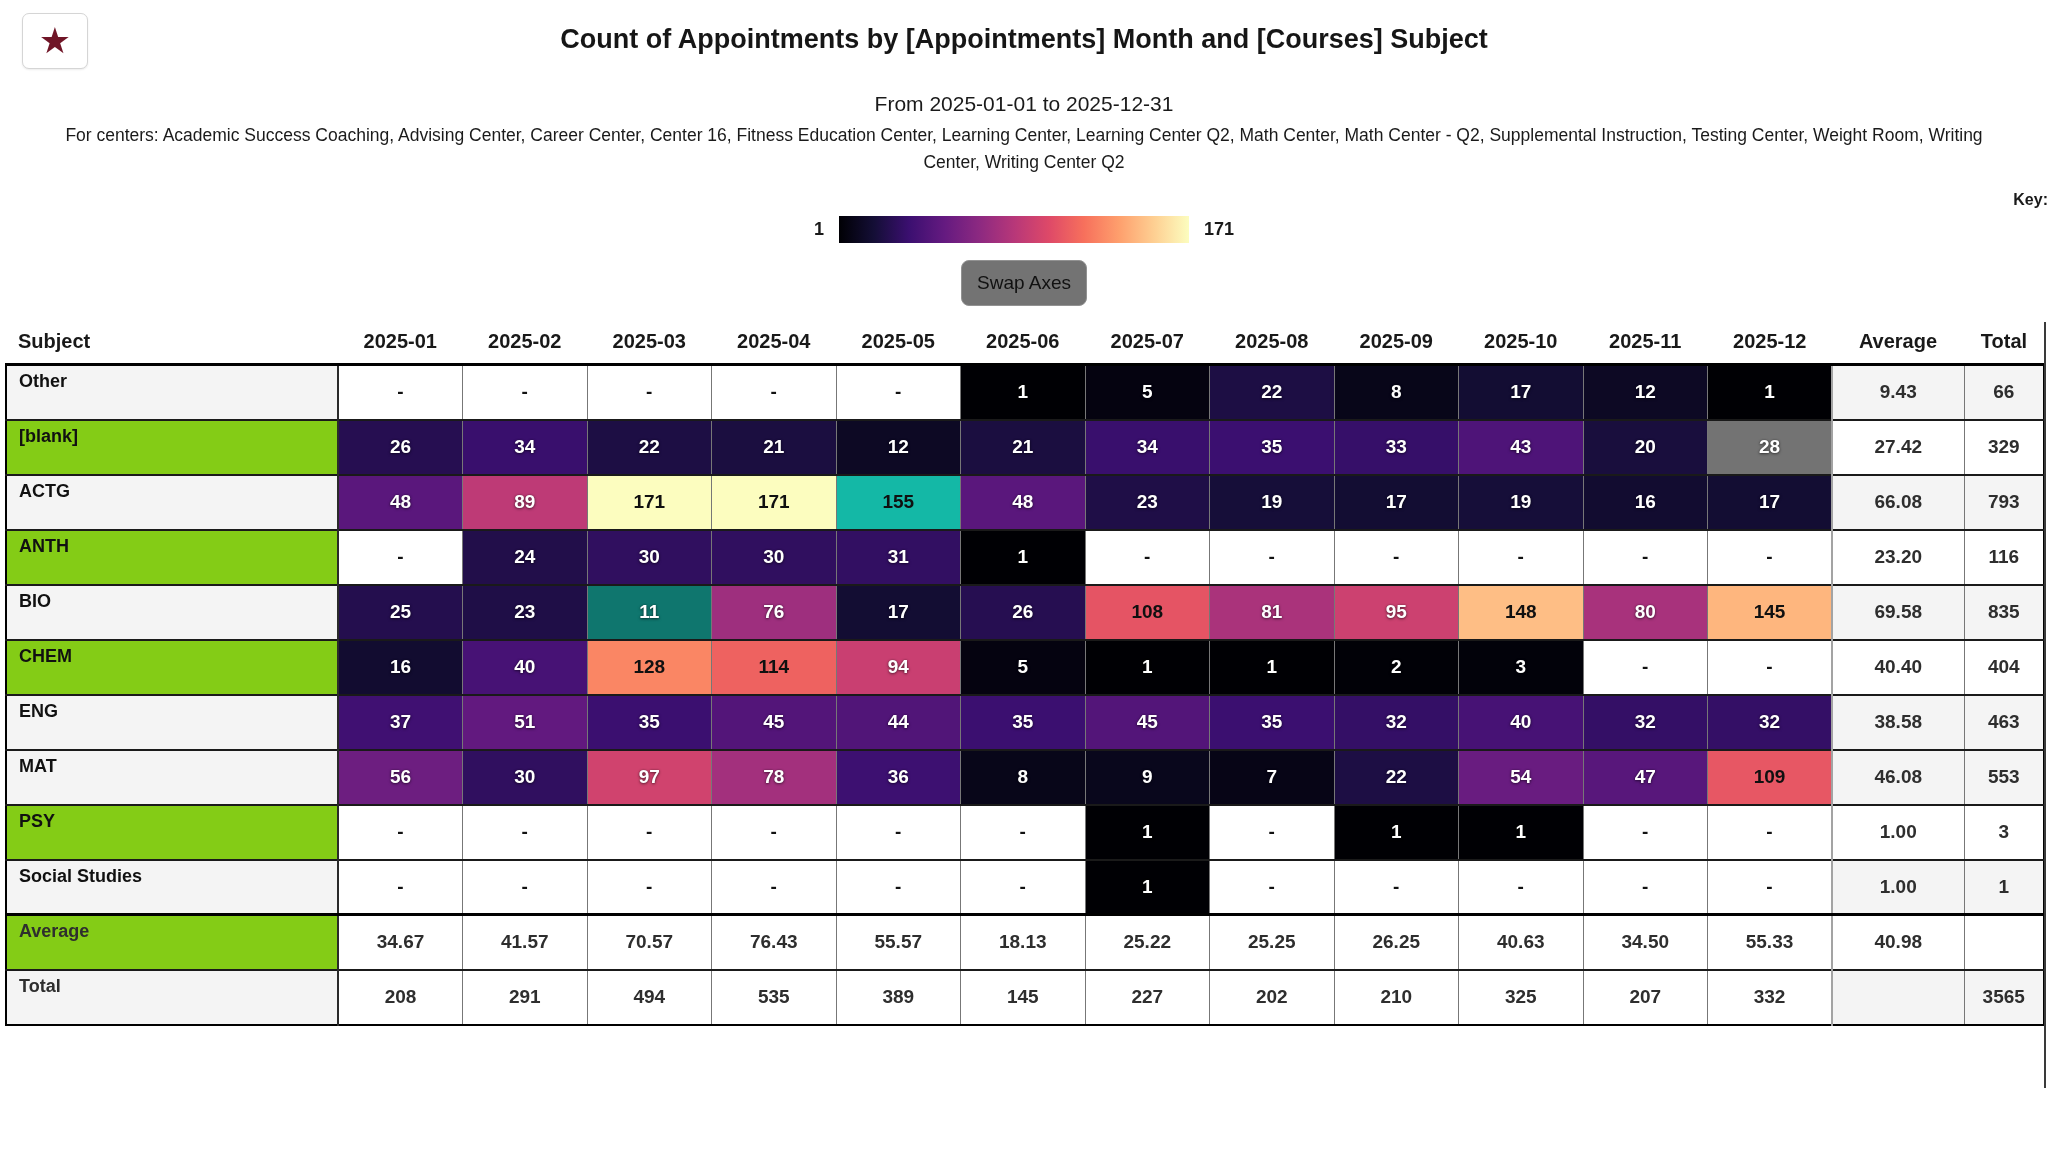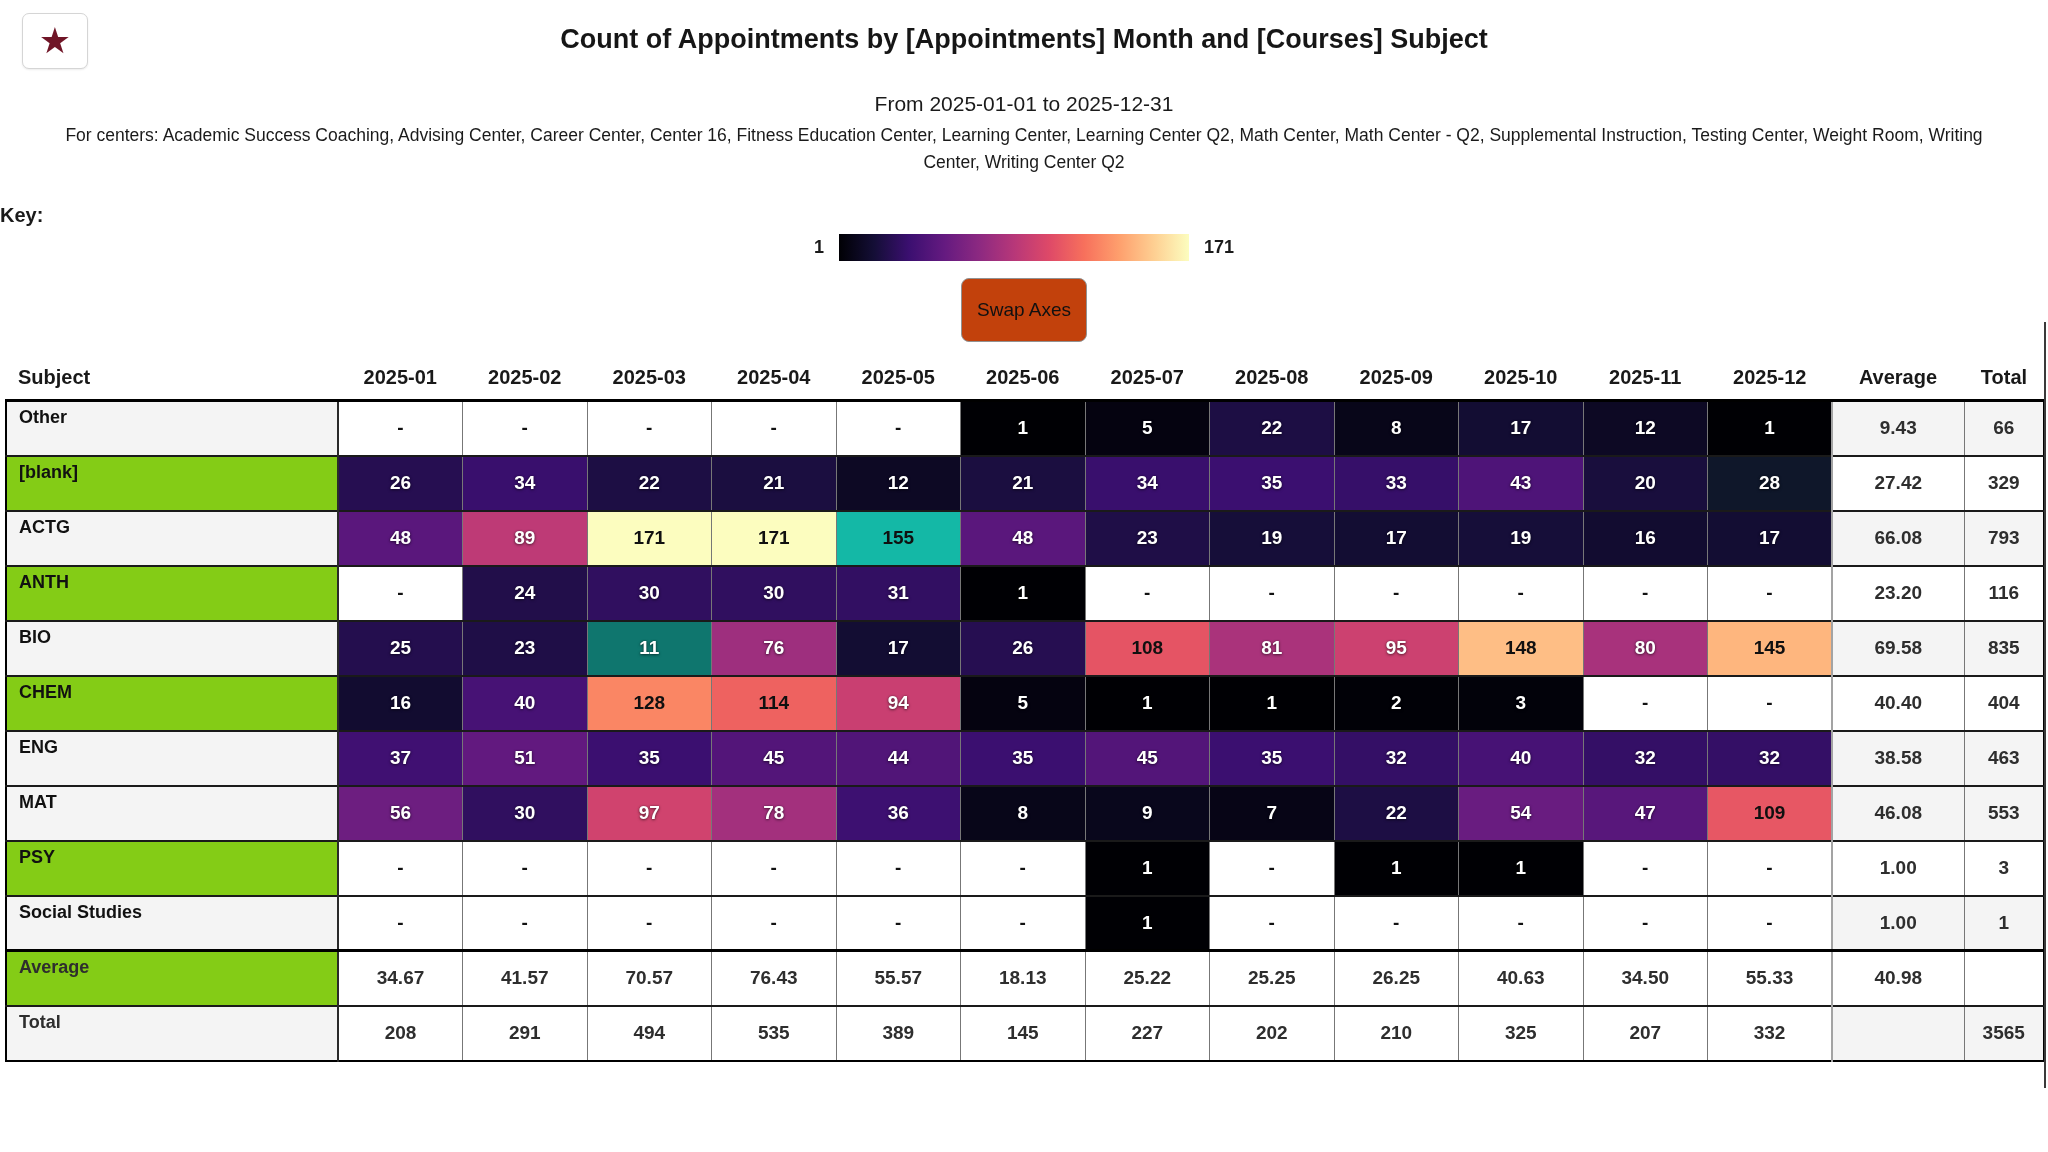--- a/index.html
+++ b/index.html
@@ -16,31 +16,31 @@
   }
   .star-box .glyph{font-size:36px;line-height:1;}
   h1.page-title{
     margin:24px 0 8px;text-align:center;font-size:27px;font-weight:bold;color:#161616;
   }
   .subtitle{margin-top:37px;text-align:center;font-size:21px;color:#1a1a1a;}
   .centers{
     margin:6px auto 0;max-width:1950px;text-align:center;
     font-size:17.5px;line-height:27px;color:#1a1a1a;
   }
-  .key-label{margin-top:28px;text-align:left;font-size:20px;font-weight:bold;}
+  .key-label{margin-top:15px;text-align:right;font-size:16px;font-weight:bold;}
   .key-row{
     margin-top:7px;display:flex;align-items:center;justify-content:center;gap:15px;
     font-size:18px;font-weight:bold;
   }
   .key-bar{width:350px;height:27px;}
   .swap-wrap{margin-top:17px;text-align:center;}
   .swap-btn{
     font-family:inherit;font-size:19px;color:#111;
-    background:#c2410c;border:1px solid #929292;border-radius:8px;
-    padding:20px 15px;cursor:pointer;
+    background:#737373;border:1px solid #929292;border-radius:8px;
+    padding:11px 15px;cursor:pointer;
   }
   
   .table-wrap{margin:13px 0 0 5px;}
   table{border-collapse:collapse;table-layout:fixed;width:2037px;}
   thead th{
     border:0;border-bottom:3px solid #000;background:#fff;
     font-size:20px;font-weight:bold;color:#191919;height:44px;
     vertical-align:middle;padding:0;text-align:center;
   }
   thead th.h-subject{text-align:left;padding-left:12px;}
@@ -152,21 +152,21 @@
           <td class="heat" style="background: rgb(57, 15, 109);">34</td>
           <td class="heat" style="background: rgb(29, 14, 68);">22</td>
           <td class="heat" style="background: rgb(27, 14, 64);">21</td>
           <td class="heat" style="background: rgb(13, 9, 36);">12</td>
           <td class="heat" style="background: rgb(27, 14, 64);">21</td>
           <td class="heat" style="background: rgb(57, 15, 109);">34</td>
           <td class="heat" style="background: rgb(59, 15, 112);">35</td>
           <td class="heat" style="background: rgb(54, 15, 105);">33</td>
           <td class="heat" style="background: rgb(78, 20, 120);">43</td>
           <td class="heat" style="background: rgb(25, 14, 61);">20</td>
-          <td class="heat" style="background: #0f172a;">28</td>
+          <td class="heat" style="background: #737373;">28</td>
           <td class="sumcol col-avg">27.42</td>
           <td class="sumcol">329</td>
         </tr>
         <tr class="stripe ">
           <td class="subject">ACTG</td>
           <td class="heat" style="background: rgb(90, 23, 124);">48</td>
           <td class="heat" style="background: rgb(190, 58, 118);">89</td>
           <td class="heat dark-text" style="background: rgb(252, 253, 191);">171</td>
           <td class="heat dark-text" style="background: rgb(252, 253, 191);">171</td>
           <td class="heat dark-text" style="background: #14b8a6;">155</td>

